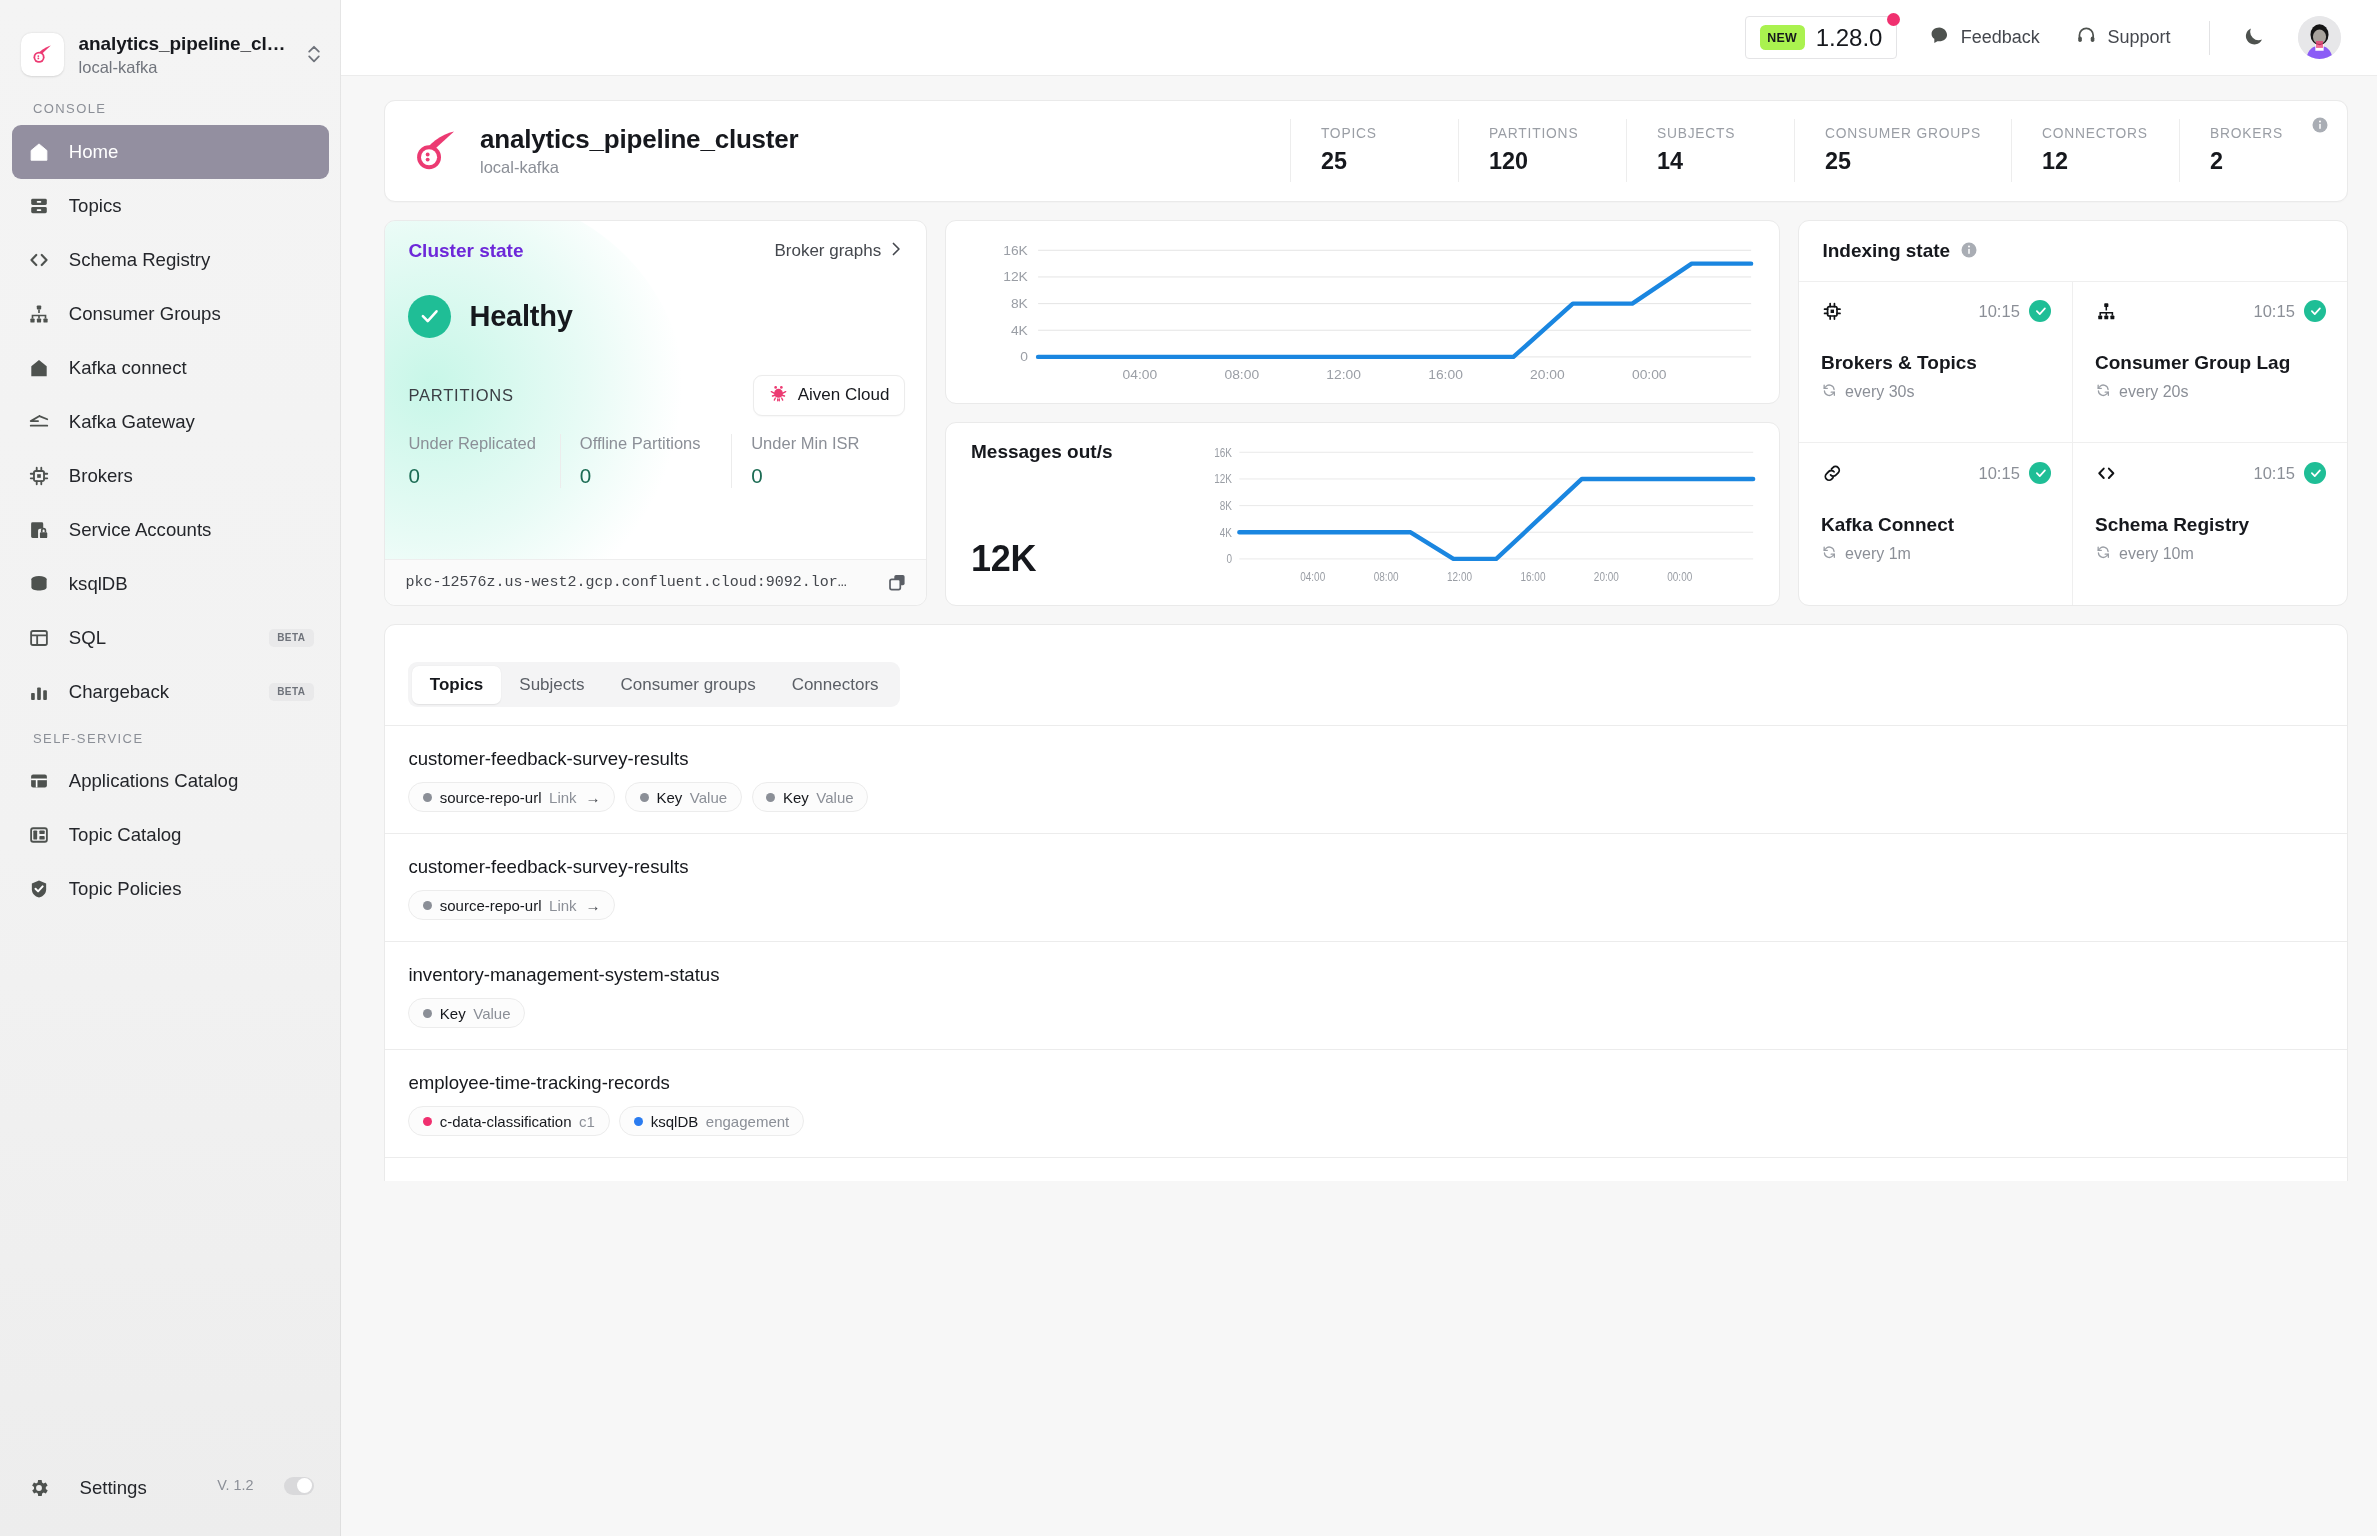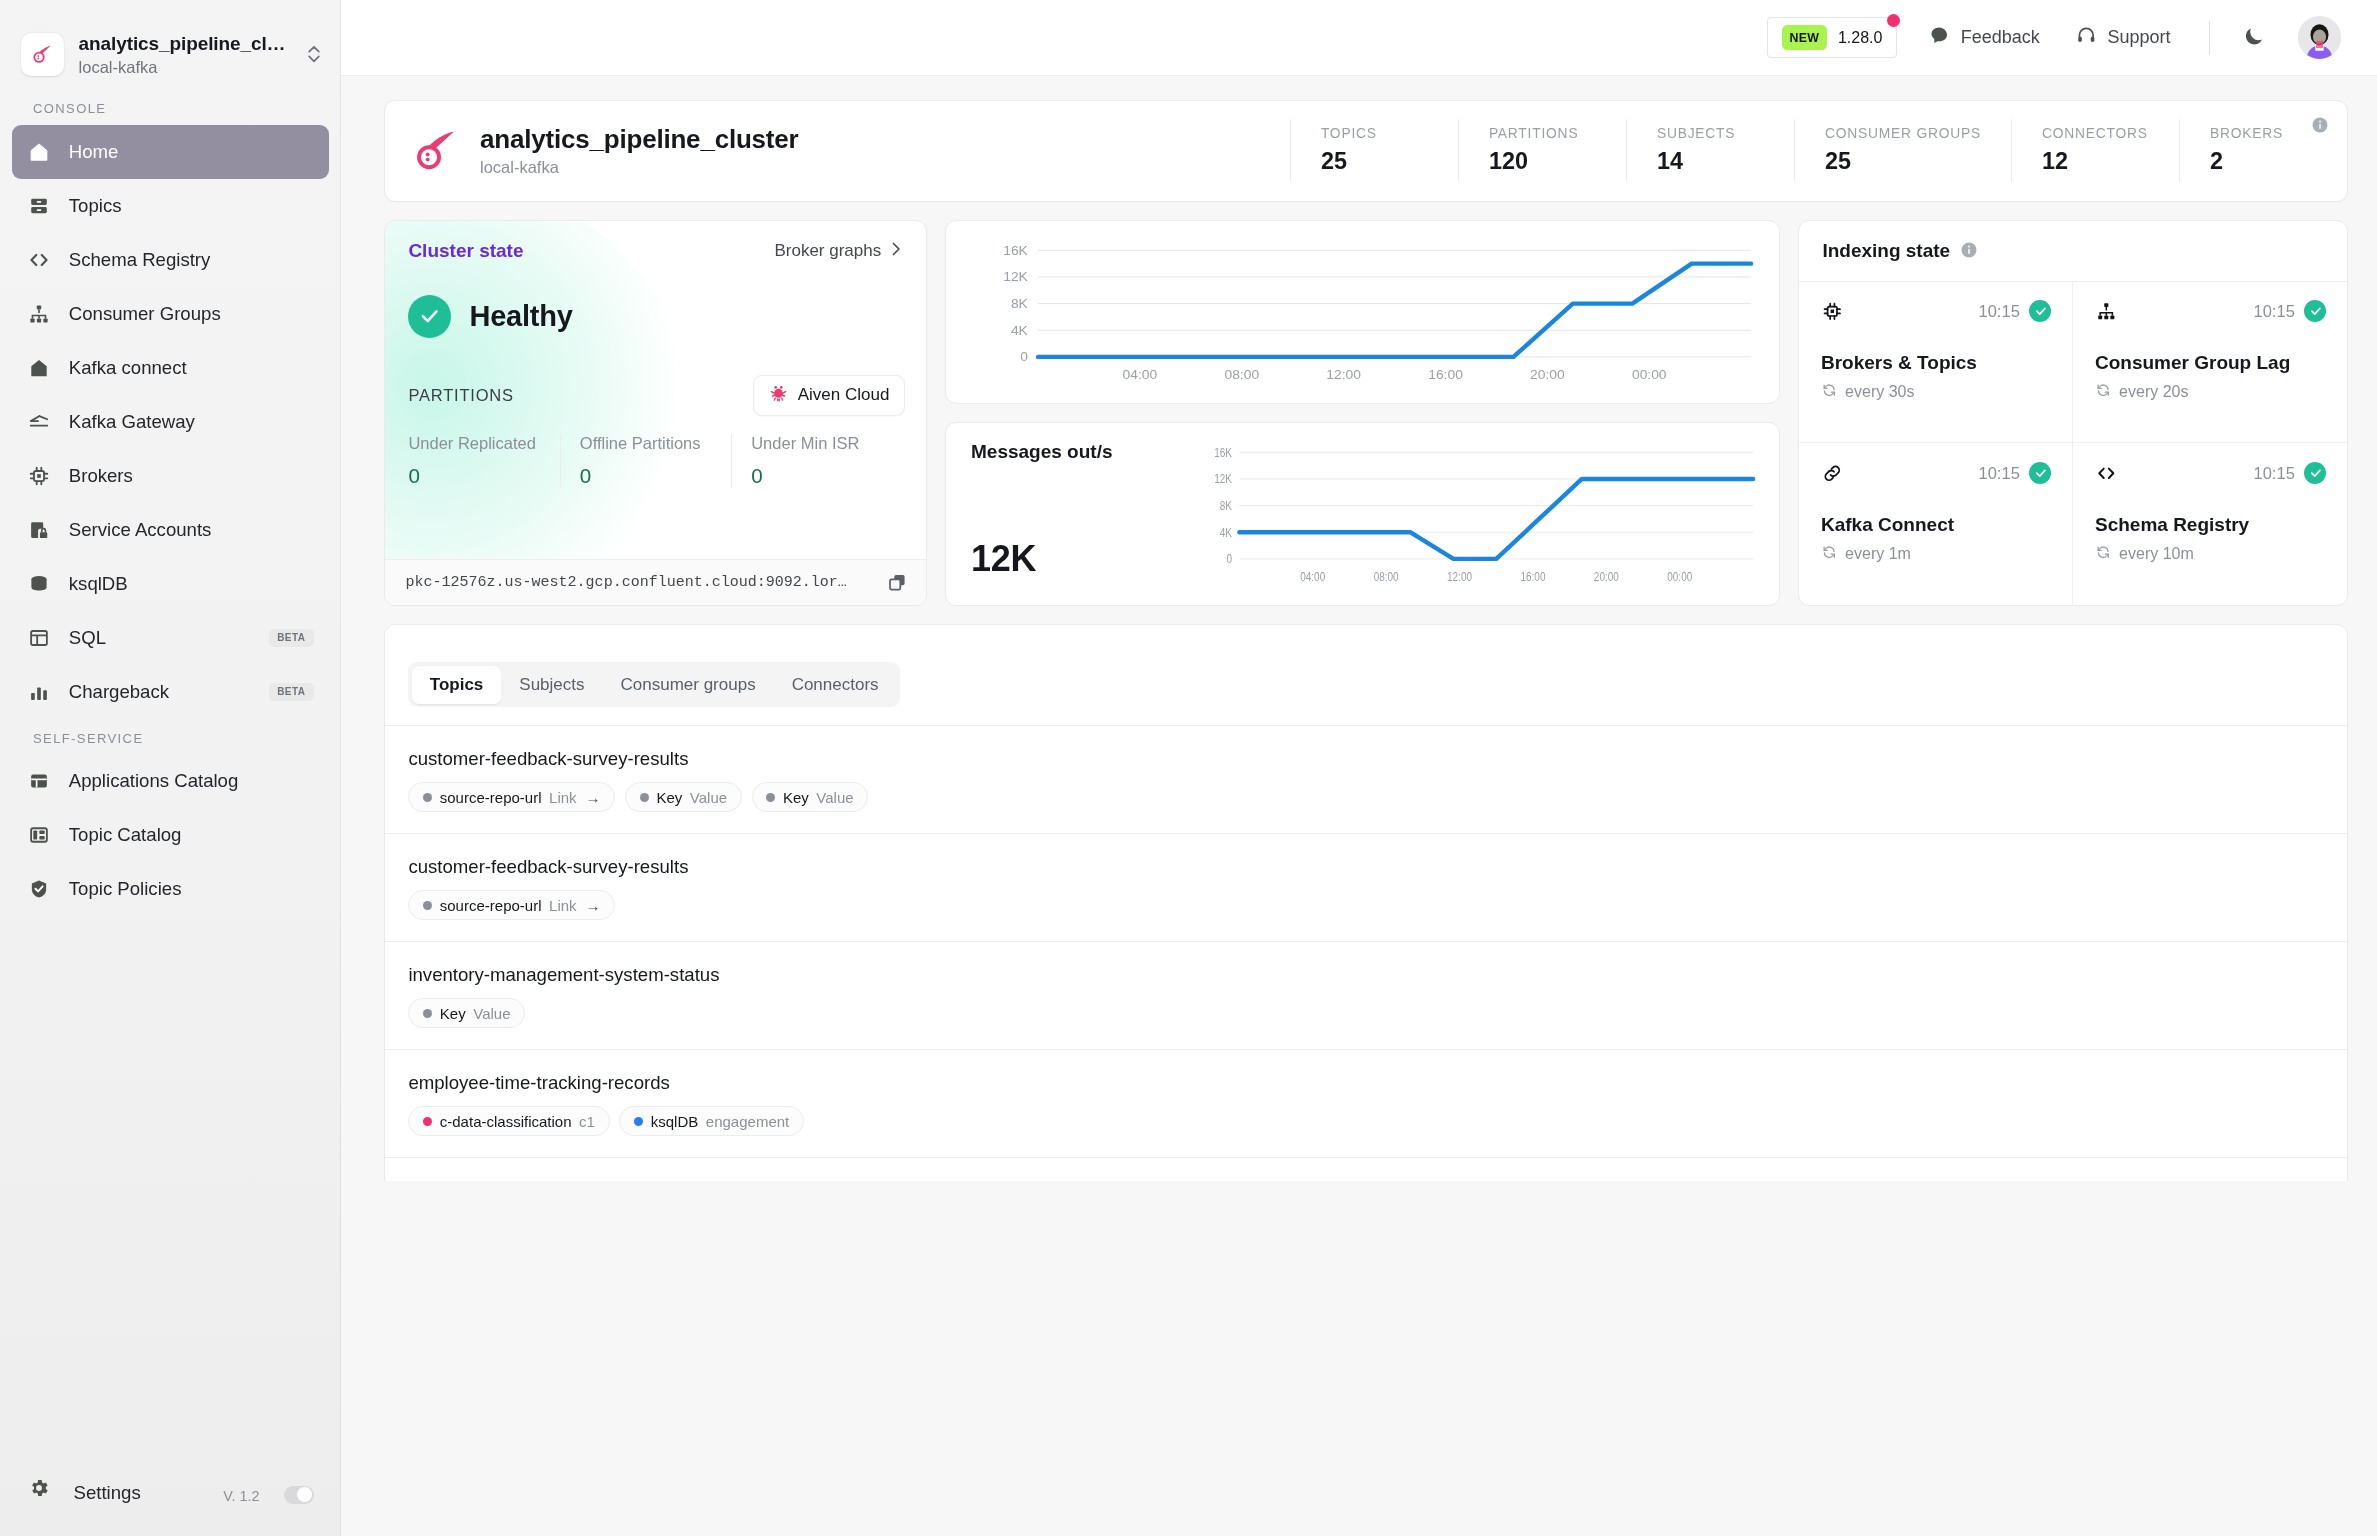--- a/index.html
+++ b/index.html
@@ -56,21 +56,21 @@
   }
   .nav-item.active .ico svg { stroke: #ffffff; fill: #ffffff; }
   .nav-item .ico { width: 23.4px; height: 23.4px; display: flex; align-items: center; justify-content: center; flex: 0 0 23.4px; }
   .nav-label { flex: 1; white-space: nowrap; }
   .beta-badge {
     font-size: 10px; letter-spacing: 0.4px; color: #6f737b;
     background: #e9e9ea; border-radius: 4.8px; padding: 3.4px 8.3px; font-weight: 700;
   }
   .sidebar-spacer { flex: 1; }
   .sidebar-footer {
-    display: flex; align-items: flex-end; gap: 24px;
+    display: flex; align-items: flex-start; gap: 30px;
     padding: 0 27.5px 33px 27.5px; color: #24262b; font-size: 18.6px;
   }
   .version-label { font-size: 14.4px; color: #8b8f97; margin-left: auto; }
   .theme-switch {
     width: 30px; height: 18px; border-radius: 9px; background: #d9d9db;
     position: relative; flex: 0 0 30px;
   }
   .theme-switch::after{
     content:""; position:absolute; right:1.4px; top:1.4px; width:15px; height:15px;
     border-radius: 7.6px; background:#fff;
@@ -85,21 +85,21 @@
   }
   .version-pill {
     display: flex; align-items: center; gap: 11px;
     border: 0.7px solid #e4e4e6; border-radius: 4px; padding: 6.9px 13.8px;
     background: #fff; position: relative; margin-right: 32px; margin-left: 32px;
   }
   .new-chip {
     background: #aaf24f; color: #16181d; font-size: 12.4px; font-weight: 700;
     padding: 5.5px 7.6px; border-radius: 5.5px; letter-spacing: 0.3px;
   }
-  .version-num { font-size: 16px; color: #16181d; font-weight: 400; }
+  .version-num { font-size: 24px; color: #16181d; font-weight: 400; }
   .pill-dot {
     position: absolute; top: -4.1px; right: -4.1px; width: 13px; height: 13px;
     border-radius: 50%; background: #f0306f;
   }
   .top-link {
     display: flex; align-items: center; gap: 11px;
     font-size: 18px; color: #44474d; margin-right: 36px; cursor: pointer;
   }
   .top-divider { width: 0.7px; height: 34px; background: #e2e2e4; margin: 0 27.5px 0 2.8px; }
   .moon-btn { width: 33px; height: 33px; display:flex; align-items:center; justify-content:center; cursor:pointer; }

